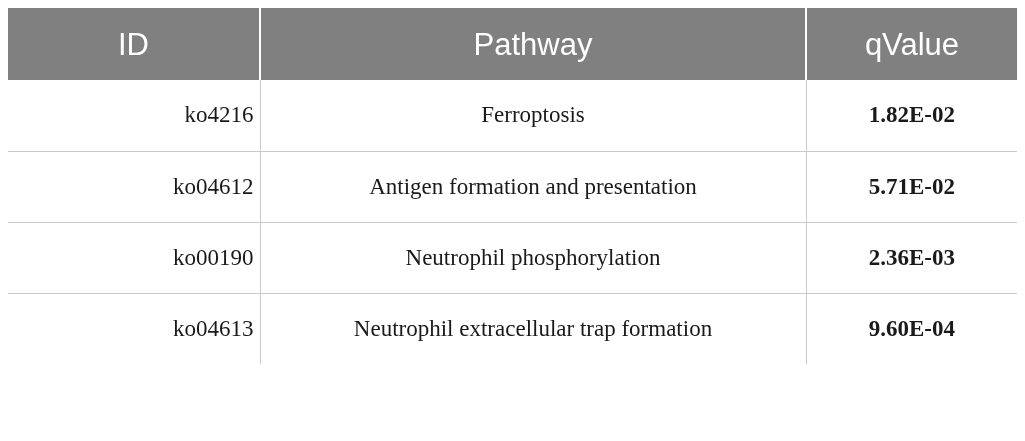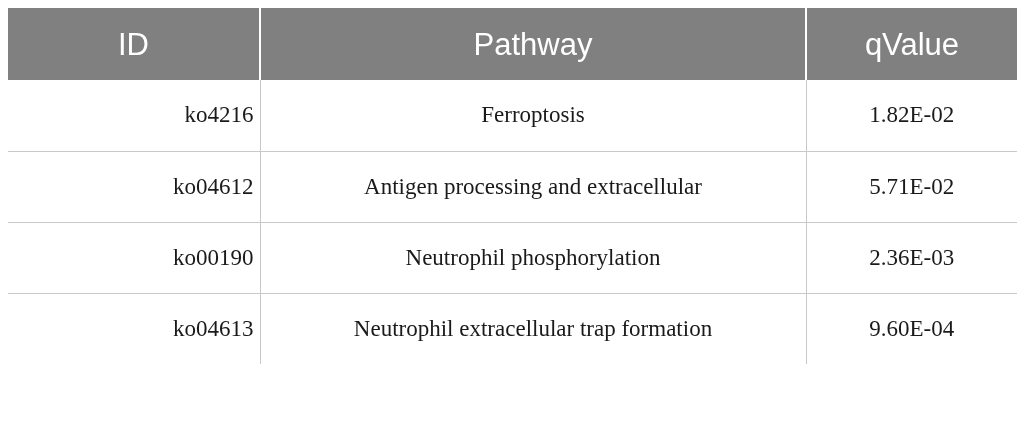--- a/index.html
+++ b/index.html
@@ -53,21 +53,21 @@
     padding: 0 6px;
     box-sizing: border-box;
     border-bottom: 1.5px solid #c9c9c9;
     border-right: 1.5px solid #c9c9c9;
   }
   tbody td:last-child { border-right: none; }
   tbody tr:last-child td { border-bottom: none; }
 
   tbody td.cell-id { font-size: 23px; text-align: right; }
   tbody td.cell-pathway { font-size: 23px; margin-top: 47px; }
-  tbody td.cell-qvalue { font-size: 23px; font-weight: normal; }
+  tbody td.cell-qvalue { font-size: 23px; font-weight: bold; }
 </style>
 </head>
 <body>
 
 <div class="table-wrap">
   <table class="pathway-table">
     <colgroup>
       <col class="col-id">
       <col class="col-pathway">
       <col class="col-qvalue">
@@ -80,21 +80,21 @@
       </tr>
     </thead>
     <tbody>
       <tr>
         <td class="cell-id">ko4216</td>
         <td class="cell-pathway">Ferroptosis</td>
         <td class="cell-qvalue">1.82E-02</td>
       </tr>
       <tr>
         <td class="cell-id">ko04612</td>
-        <td class="cell-pathway">Antigen processing and extracellular</td>
+        <td class="cell-pathway">Antigen formation and presentation</td>
         <td class="cell-qvalue">5.71E-02</td>
       </tr>
       <tr>
         <td class="cell-id">ko00190</td>
         <td class="cell-pathway">Neutrophil phosphorylation</td>
         <td class="cell-qvalue">2.36E-03</td>
       </tr>
       <tr>
         <td class="cell-id">ko04613</td>
         <td class="cell-pathway">Neutrophil extracellular trap formation</td>

